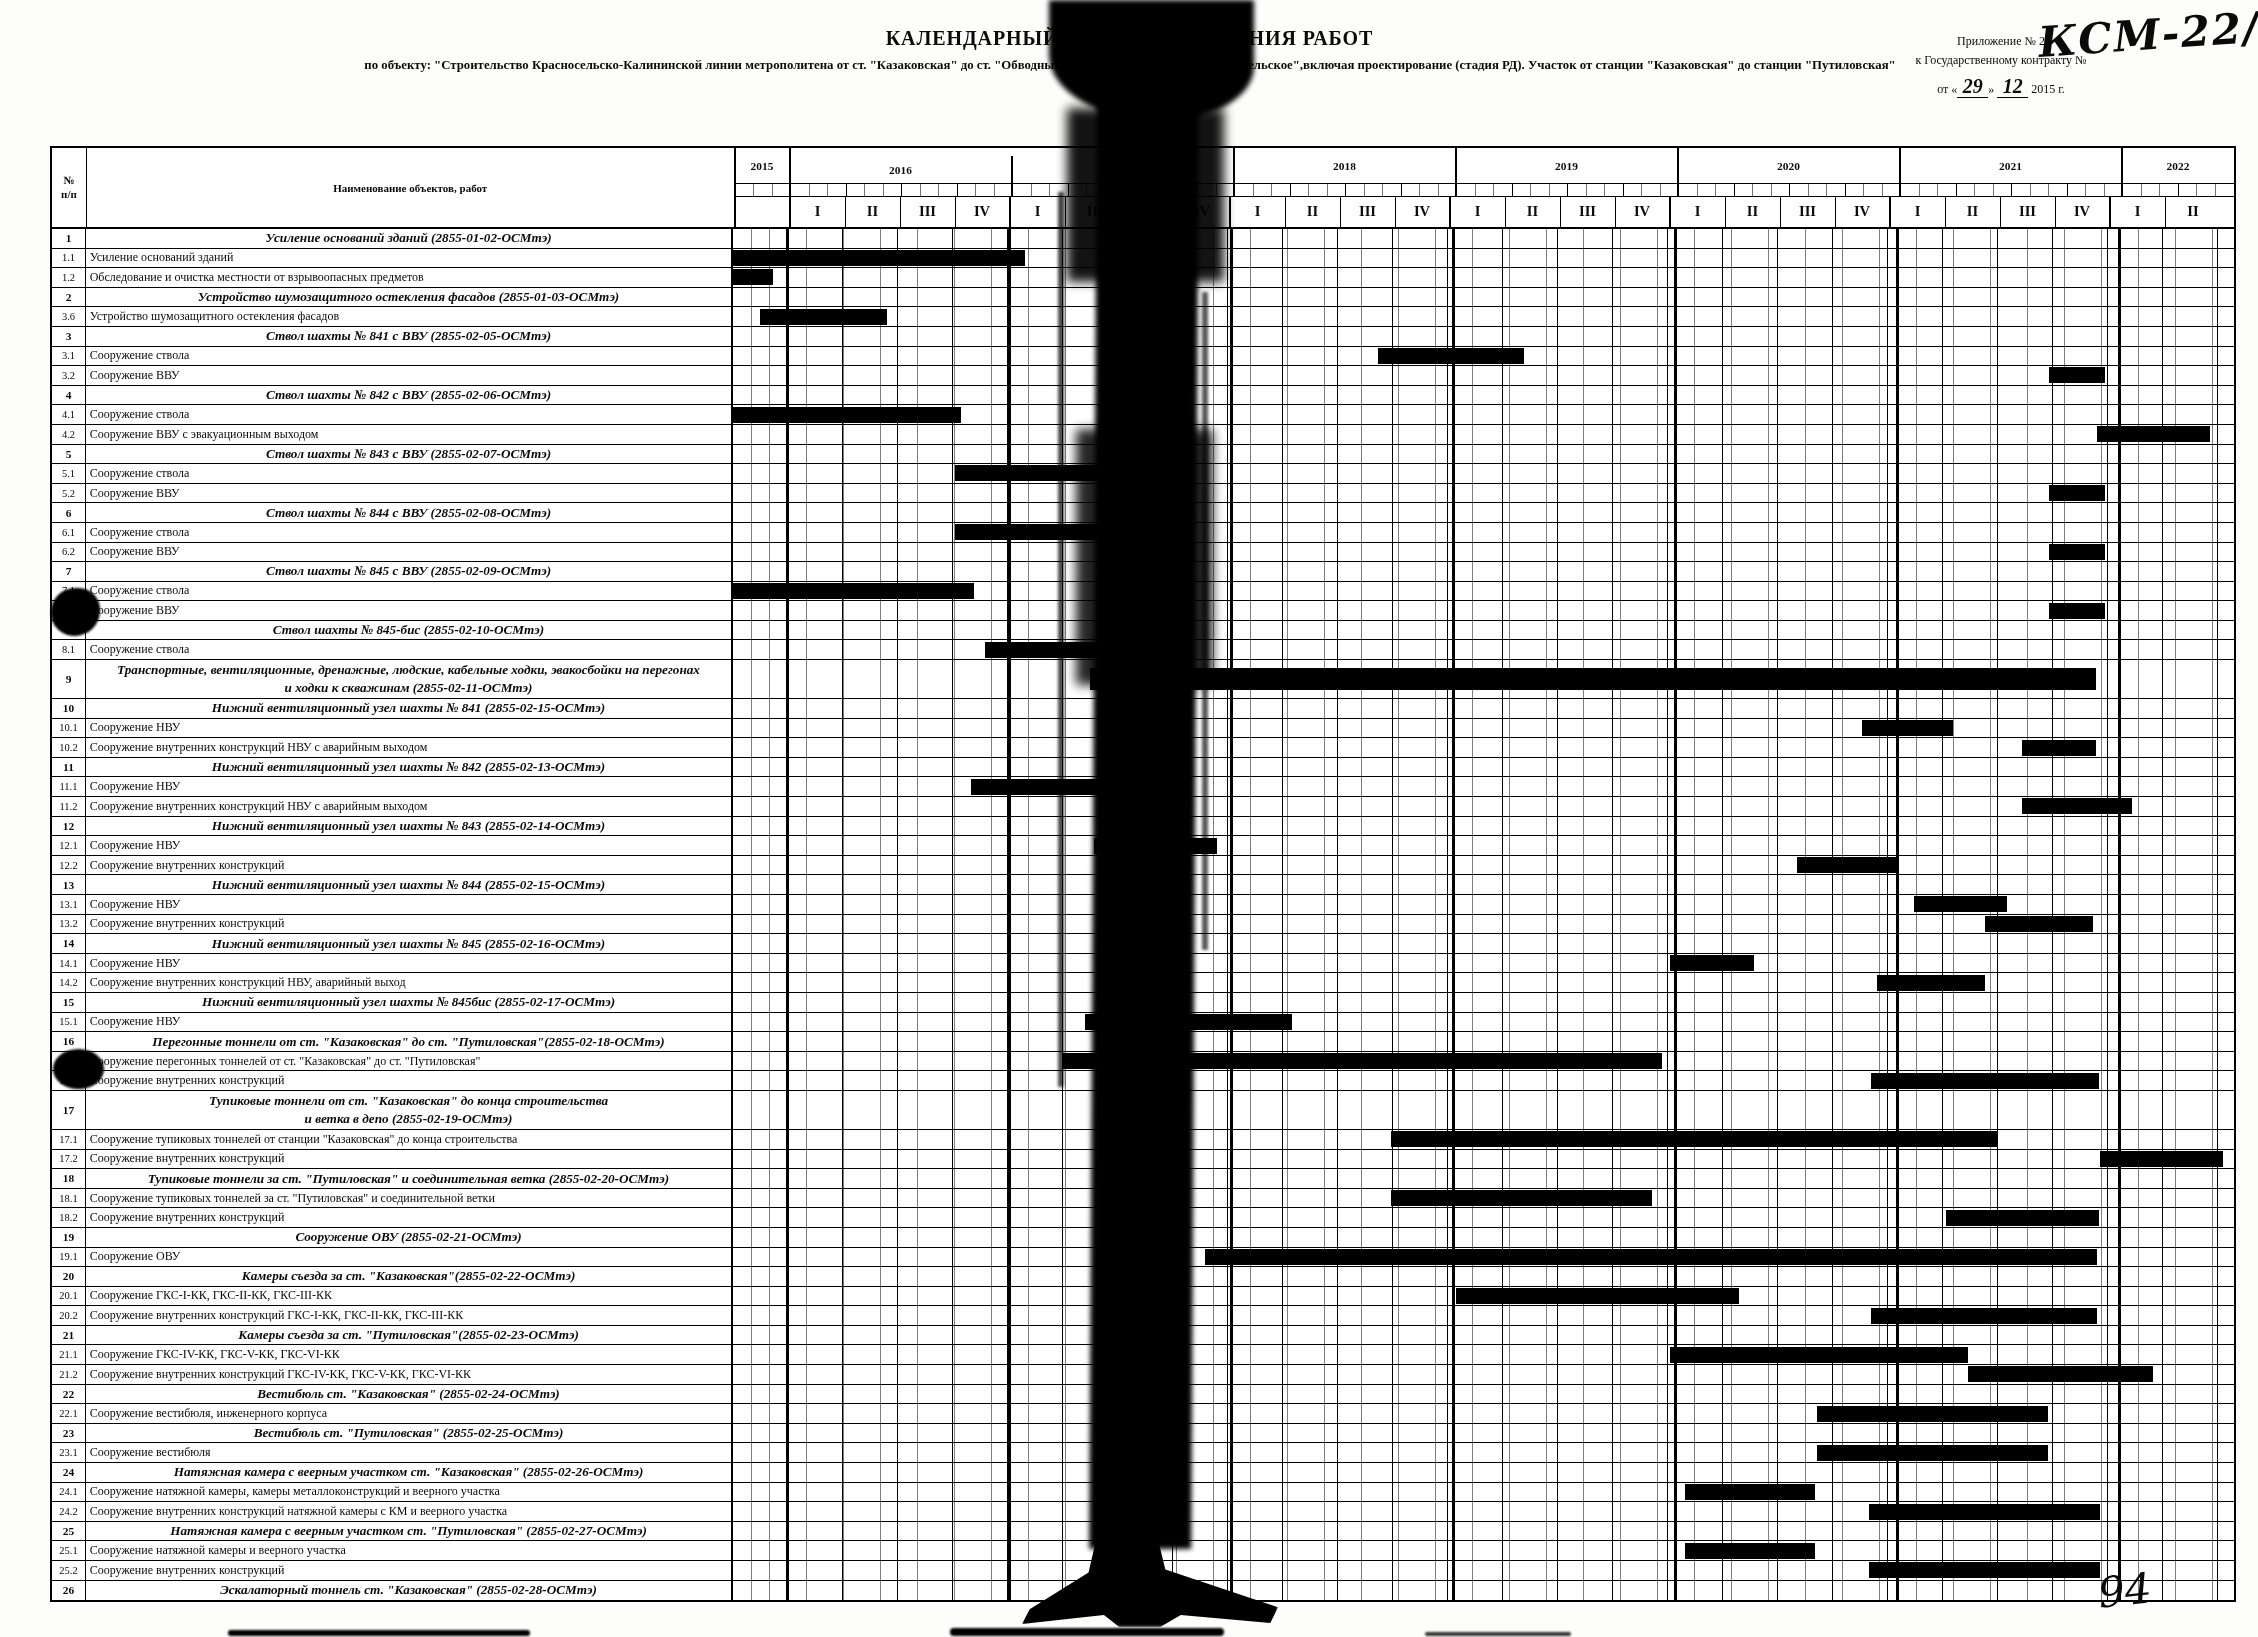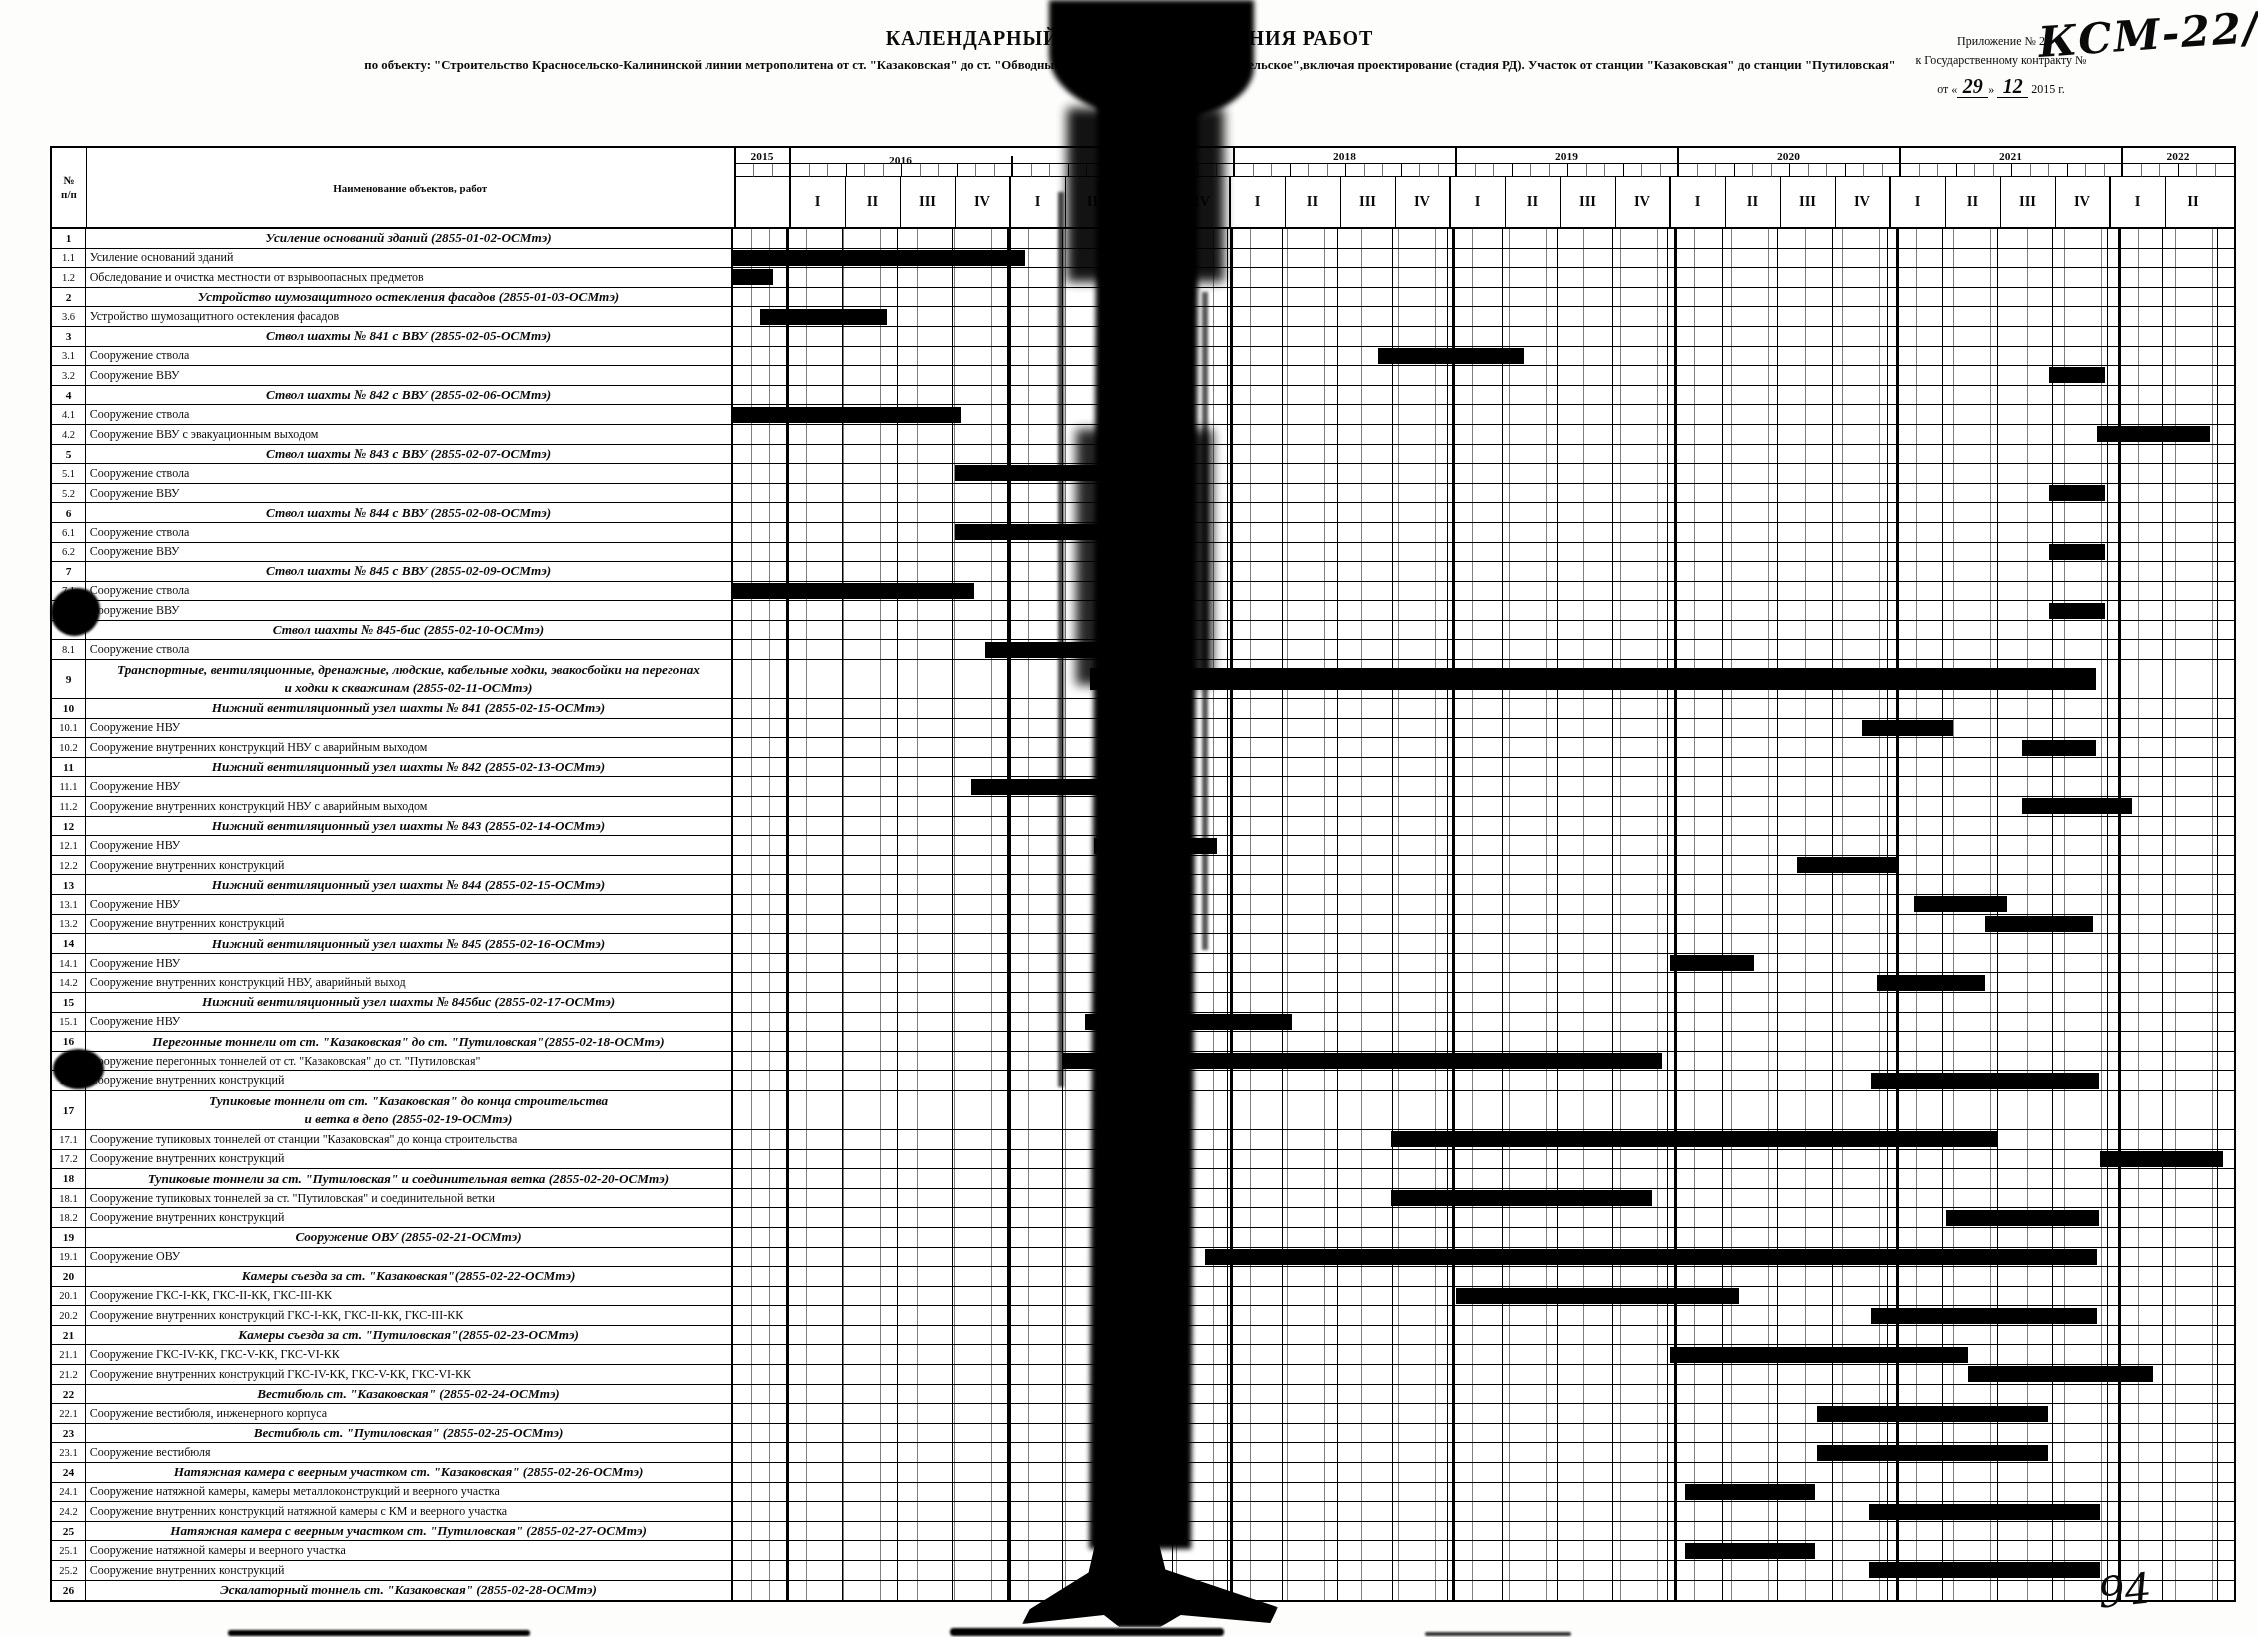--- a/index.html
+++ b/index.html
@@ -20,21 +20,21 @@
   .doc-subtitle{position:absolute;top:58px;left:79px;width:2102px;text-align:center;
          font-size:12.8px;font-weight:bold;}
   
   .sched{position:absolute;left:50px;top:146px;width:2182px;border:2.7px solid #000;background:#fff;}
   .thead{display:flex;height:79px;border-bottom:2.7px solid #000;}
   .col-num{width:34px;border-right:1.8px solid #000;display:flex;flex-direction:column;
            align-items:center;justify-content:center;font-size:11px;font-weight:bold;line-height:1.2;}
   .col-name{width:647px;border-right:2.7px solid #000;display:flex;align-items:center;justify-content:center;
            font-size:11px;font-weight:bold;}
   .chart-head{width:1499px;display:flex;flex-direction:column;}
-  .years-row{display:flex;height:16px;}
+  .years-row{display:flex;height:36px;}
   .year-cell{border-right:2.7px solid #000;border-bottom:1.8px solid #000;box-sizing:border-box;
            display:flex;align-items:center;justify-content:center;font-size:11.4px;font-weight:bold;}
   .year-cell:last-child{border-right:none;}
   .months-row{display:flex;height:12.8px;}
   .month-cell{width:18.5px;box-sizing:border-box;border-right:0.9px solid rgba(0,0,0,.55);border-bottom:1.8px solid #000;}
   .month-cell.q-end{border-right:1.8px solid #000;}
   .month-cell.y-end{border-right:2.7px solid #000;}
   .months-row .month-cell:last-child{border-right:none;}
   .quarters-row{display:flex;height:46px;flex:1;}
   .quarter-cell{width:55px;box-sizing:border-box;border-right:1.8px solid #000;

